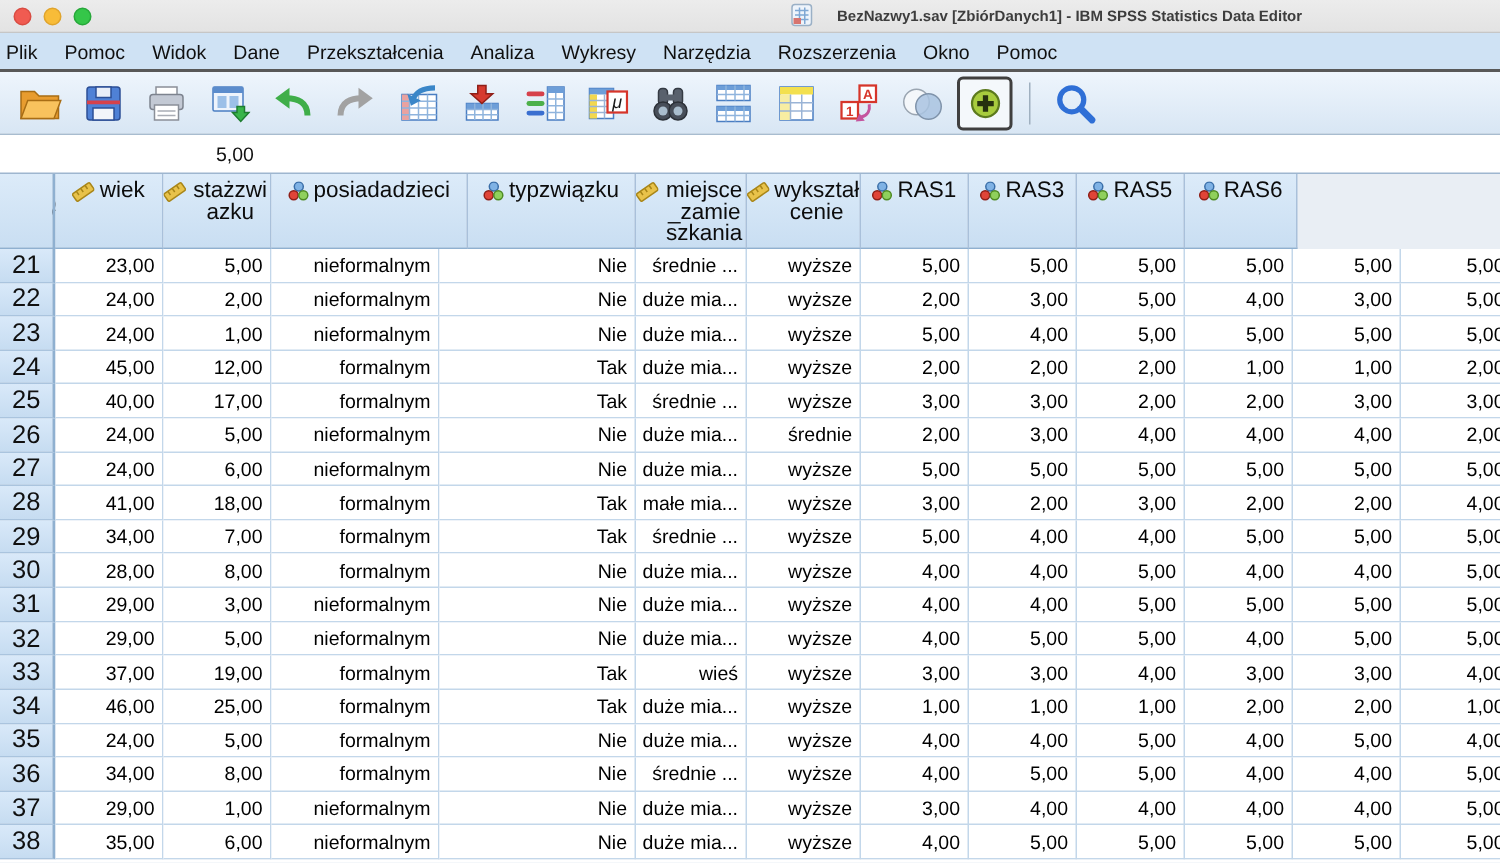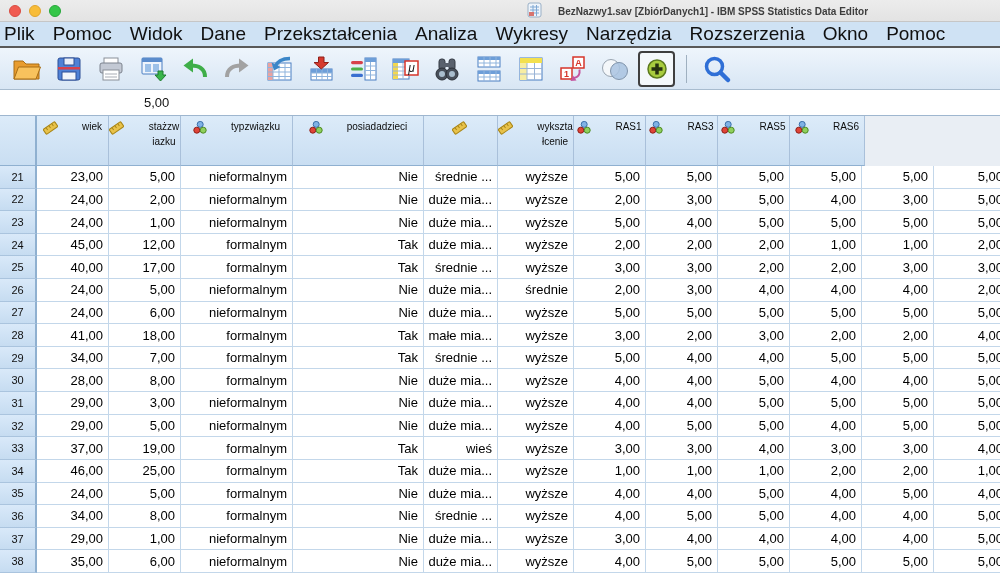--- a/index.html
+++ b/index.html
@@ -11,45 +11,45 @@
   .lights { position:absolute; left:9px; top:5px; display:flex; gap:8px; }
   .light { width:12px; height:12px; border-radius:50%; }
   .light.red { background:#f05b51; border:1px solid #d94c42; }
   .light.yellow { background:#f8bc38; border:1px solid #e0a42c; }
   .light.green { background:#35c649; border:1px solid #27a83a; }
   .wintitle { position:absolute; left:527px; top:0; height:22px; display:flex; align-items:center; gap:16px;
               font-size:10px; font-weight:bold; color:#3d3d3d; white-space:nowrap;justify-content:flex-end; }
 
   
   .menubar { height:26px; background:#cfe2f4; border-bottom:2px solid #585858; display:flex; align-items:center; gap:18px; padding-left:4px; }
-  .menuitem { font-size:19px; color:#101010; white-space:nowrap; cursor:default; }
+  .menuitem { font-size:13px; color:#101010; white-space:nowrap; cursor:default; }
 
   
   .toolbar { height:42px; background:linear-gradient(#eef5fc,#d8e6f4); border-bottom:1px solid #a8bccf; display:flex; align-items:center; padding-left:8px; gap:5px; }
   .tbtn { width:37px; height:36px; display:flex; align-items:center; justify-content:center; border-radius:4px; }
   .tbtn.active { border:2px solid #3f3f3f; background:#f4f8fb; }
   .tbtn svg { display:block; }
   .tb-divider { width:1px; height:28px; background:#9fb0c0; margin:0 6px; }
 
   
   .refbar { height:26px; background:#ffffff; border-bottom:1px solid #9eb6cf; display:flex; align-items:stretch; font-size:13px; }
   .refbox { width:137px; border-right:1px solid #c2c9d2; display:flex; align-items:center; padding-left:6px; color:#111;margin-top:48px; }
   .refvalue { flex:1; display:flex; align-items:center; padding-left:7px; color:#111; }
 
   
   .grid { height:457px; overflow:hidden; background:#e9eef4; }
   .hrow { display:flex; height:50px; }
   .corner { width:37px; background:linear-gradient(#dcebf9,#c9def2); border-right:2px solid #8fb0d0; border-bottom:1px solid #8fb0d0; flex:none; }
   .hcell { background:linear-gradient(#dcebf9,#c9def2); border-right:1px solid #a9c0da; border-bottom:1px solid #8fb0d0;
-           display:flex; justify-content:center; align-items:flex-start; padding-top:4px; font-size:10px; color:#0c0c0c; flex:none;gap:21px; }
+           display:flex; justify-content:center; align-items:flex-start; padding-top:4px; font-size:15px; color:#0c0c0c; flex:none; }
   .hcell .micon { margin-right:3px; margin-top:1px; flex:none; }
   .hlabel { text-align:center; word-break:break-all; line-height:14.5px; }
   .grow { display:flex; height:22.61px; }
   .rowhdr { width:37px; flex:none; background:linear-gradient(#d9e9f9,#c6dcf1); border-right:2px solid #8fb0d0; border-bottom:1px solid #aac4de;
-            display:flex; align-items:center; justify-content:center; font-size:11px; color:#101010; }
+            display:flex; align-items:center; justify-content:center; font-size:17px; color:#101010; }
   .cell { flex:none; background:#fff; border-right:1px solid #c3d7ea; border-bottom:1px solid #c3d7ea;
           font-size:13px; color:#000; display:flex; align-items:center; justify-content:flex-end; padding-right:5px; white-space:nowrap; overflow:hidden; }
   
   .c0{width:72px}.c1{width:72px}.c2{width:112px}.c3{width:131px}.c4{width:74px}.c5{width:76px}
   .c6{width:72px}.c7{width:72px}.c8{width:72px}.c9{width:72px}.c10{width:72px}.c11{width:75px}
 </style>
 </head>
 <body>
 
 <div class="titlebar">
@@ -277,43 +277,44 @@
       </div>
       <div class="hcell c1">
         <span><svg class="micon" width="15" height="14" viewBox="0 0 15 14">
             <g transform="rotate(-35 7.5 7)">
               <rect x="0.5" y="4" width="14" height="6" rx="1" fill="#e8c24a" stroke="#a98618"></rect>
               <path d="M4 4 V7 M7.5 4 V7 M11 4 V7" stroke="#a98618" fill="none"></path>
             </g>
           </svg></span>
         <span class="hlabel">stażzwiazku</span>
       </div>
+      <div class="hcell c3">
+        <span><svg class="micon" width="14" height="13" viewBox="0 0 14 13">
+            <circle cx="7.2" cy="3.4" r="3" fill="#7fb2e5" stroke="#3a6ea8"></circle>
+            <circle cx="3.8" cy="9.2" r="3" fill="#e04438" stroke="#8f1f18"></circle>
+            <circle cx="10.2" cy="9.2" r="3" fill="#8fd05c" stroke="#4e8a23"></circle>
+          </svg></span>
+        <span class="hlabel">posiadadzieci</span>
+      </div>
       <div class="hcell c2">
         <span><svg class="micon" width="14" height="13" viewBox="0 0 14 13">
             <circle cx="7.2" cy="3.4" r="3" fill="#7fb2e5" stroke="#3a6ea8"></circle>
             <circle cx="3.8" cy="9.2" r="3" fill="#e04438" stroke="#8f1f18"></circle>
             <circle cx="10.2" cy="9.2" r="3" fill="#8fd05c" stroke="#4e8a23"></circle>
           </svg></span>
         <span class="hlabel">typzwiązku</span>
-      </div>
-      <div class="hcell c3">
-        <span><svg class="micon" width="14" height="13" viewBox="0 0 14 13">
-            <circle cx="7.2" cy="3.4" r="3" fill="#7fb2e5" stroke="#3a6ea8"></circle>
-            <circle cx="3.8" cy="9.2" r="3" fill="#e04438" stroke="#8f1f18"></circle>
-            <circle cx="10.2" cy="9.2" r="3" fill="#8fd05c" stroke="#4e8a23"></circle>
-          </svg></span>
-        <span class="hlabel">posiadadzieci</span>
       </div>
       <div class="hcell c4">
         <span><svg class="micon" width="15" height="14" viewBox="0 0 15 14">
             <g transform="rotate(-35 7.5 7)">
               <rect x="0.5" y="4" width="14" height="6" rx="1" fill="#e8c24a" stroke="#a98618"></rect>
               <path d="M4 4 V7 M7.5 4 V7 M11 4 V7" stroke="#a98618" fill="none"></path>
             </g>
           </svg></span>
+        <span class="hlabel">miejsce_zamieszkania</span>
       </div>
       <div class="hcell c5">
         <span><svg class="micon" width="15" height="14" viewBox="0 0 15 14">
             <g transform="rotate(-35 7.5 7)">
               <rect x="0.5" y="4" width="14" height="6" rx="1" fill="#e8c24a" stroke="#a98618"></rect>
               <path d="M4 4 V7 M7.5 4 V7 M11 4 V7" stroke="#a98618" fill="none"></path>
             </g>
           </svg></span>
         <span class="hlabel">wykształcenie</span>
       </div>

